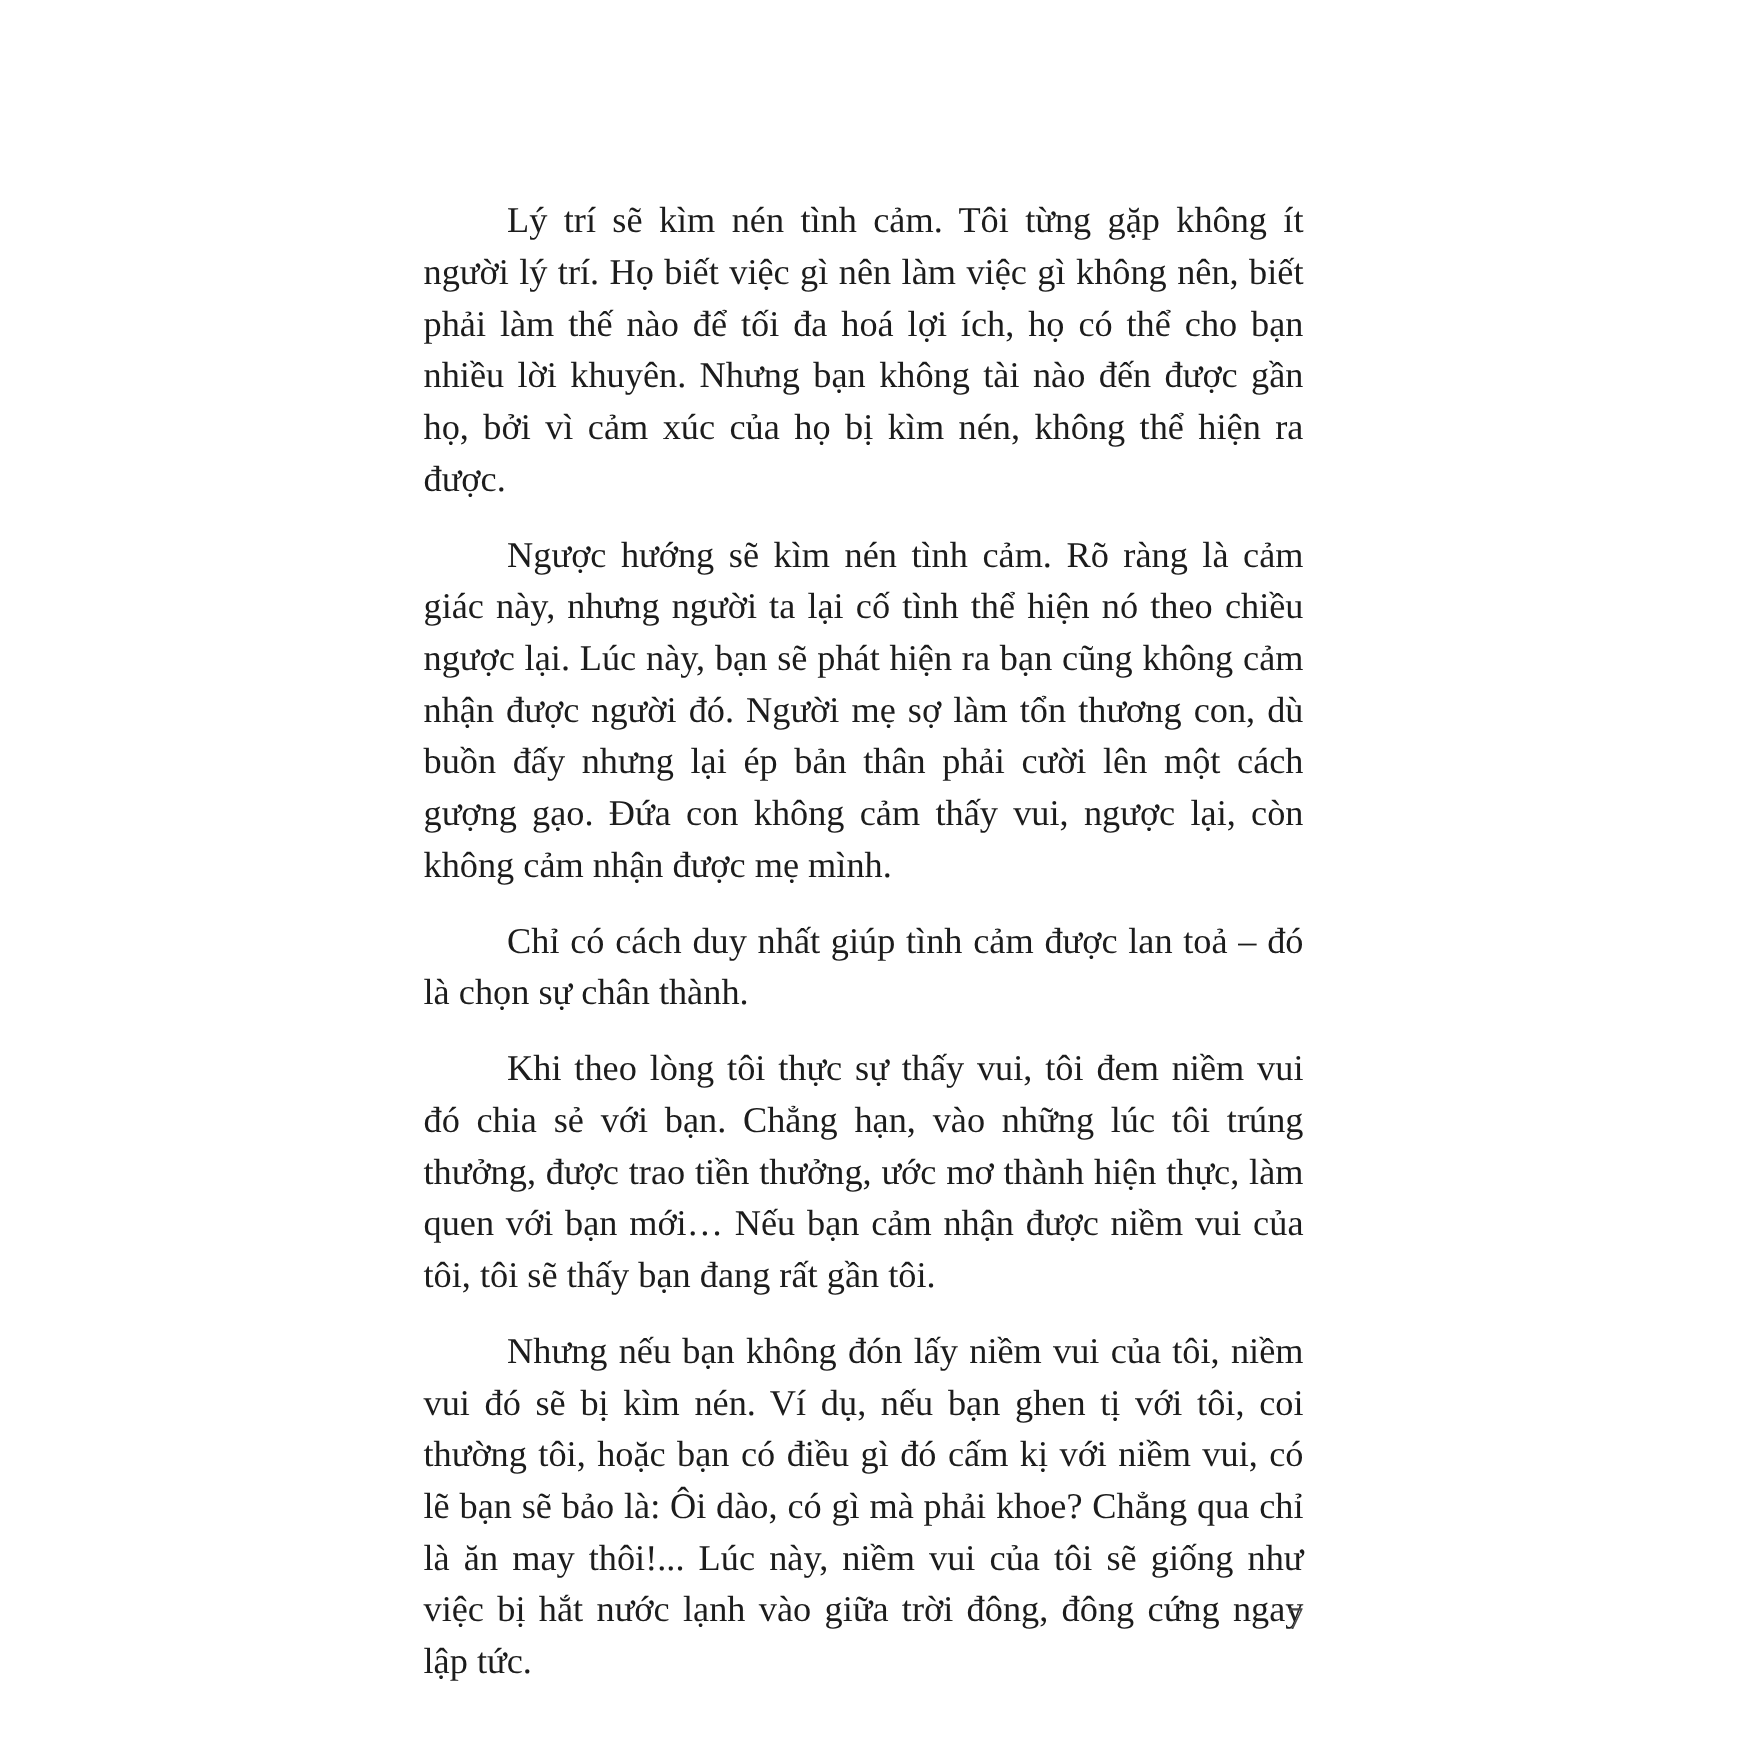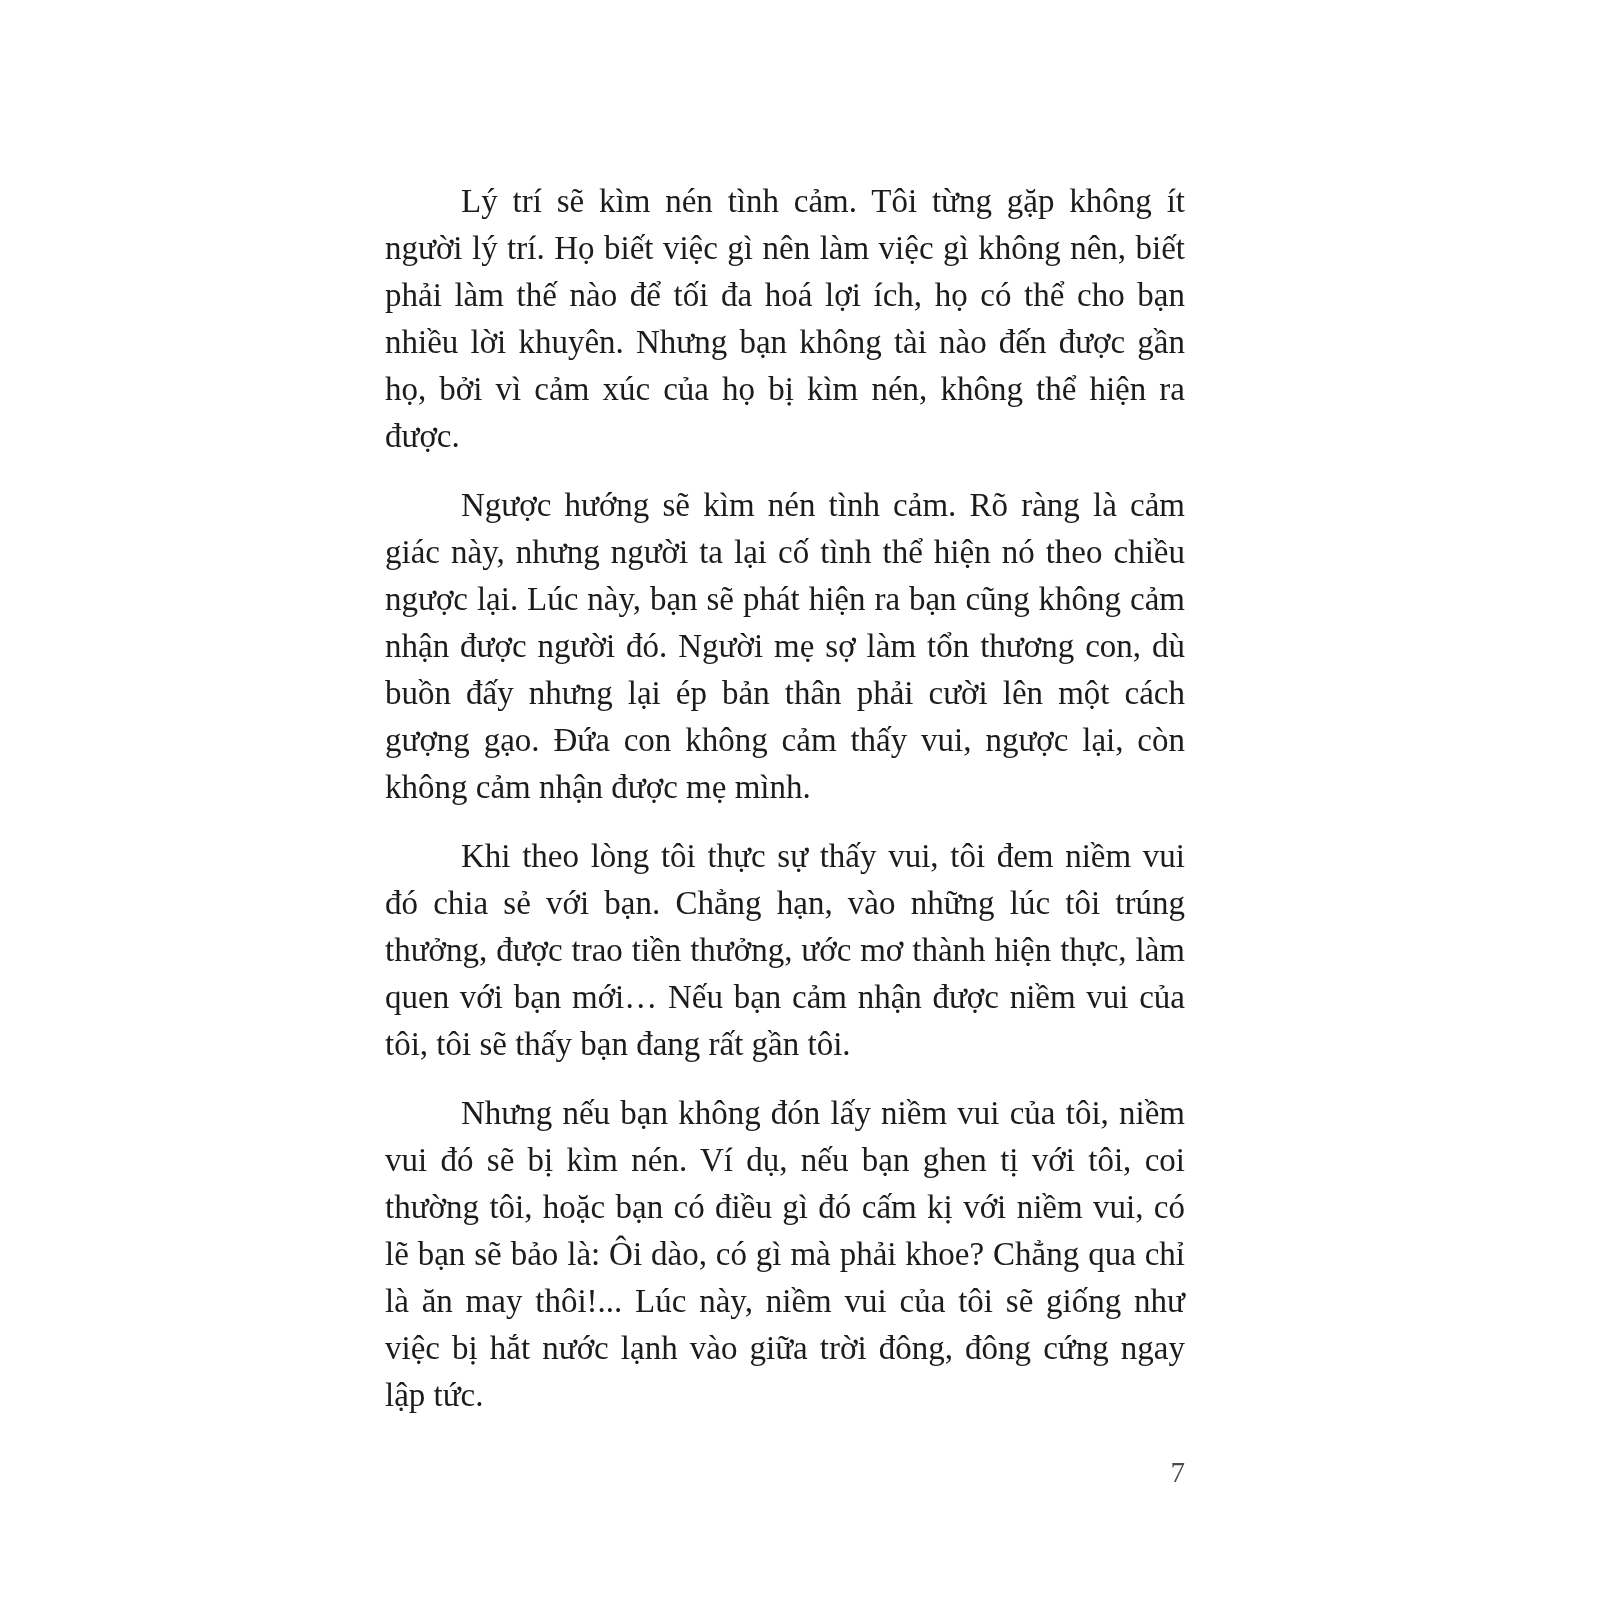--- a/index.html
+++ b/index.html
@@ -42,17 +42,18 @@
     line-height: 34px;
   }
 </style>
 </head>
 <body>
 
 <div class="page">
   <div class="text-block">
     <p>Lý trí sẽ kìm nén tình cảm. Tôi từng gặp không ít người lý trí. Họ biết việc gì nên làm việc gì không nên, biết phải làm thế nào để tối đa hoá lợi ích, họ có thể cho bạn nhiều lời khuyên. Nhưng bạn không tài nào đến được gần họ, bởi vì cảm xúc của họ bị kìm nén, không thể hiện ra được.</p>
     <p>Ngược hướng sẽ kìm nén tình cảm. Rõ ràng là cảm giác này, nhưng người ta lại cố tình thể hiện nó theo chiều ngược lại. Lúc này, bạn sẽ phát hiện ra bạn cũng không cảm nhận được người đó. Người mẹ sợ làm tổn thương con, dù buồn đấy nhưng lại ép bản thân phải cười lên một cách gượng gạo. Đứa con không cảm thấy vui, ngược lại, còn không cảm nhận được mẹ mình.</p>
+    <p>Chỉ có cách duy nhất giúp tình cảm được lan toả – đó là chọn sự chân thành.</p>
     <p>Khi theo lòng tôi thực sự thấy vui, tôi đem niềm vui đó chia sẻ với bạn. Chẳng hạn, vào những lúc tôi trúng thưởng, được trao tiền thưởng, ước mơ thành hiện thực, làm quen với bạn mới… Nếu bạn cảm nhận được niềm vui của tôi, tôi sẽ thấy bạn đang rất gần tôi.</p>
     <p>Nhưng nếu bạn không đón lấy niềm vui của tôi, niềm vui đó sẽ bị kìm nén. Ví dụ, nếu bạn ghen tị với tôi, coi thường tôi, hoặc bạn có điều gì đó cấm kị với niềm vui, có lẽ bạn sẽ bảo là: Ôi dào, có gì mà phải khoe? Chẳng qua chỉ là ăn may thôi!... Lúc này, niềm vui của tôi sẽ giống như việc bị hắt nước lạnh vào giữa trời đông, đông cứng ngay lập tức.</p>
   </div>
   <div class="page-number">7</div>
 </div>
 
 </body></html>

